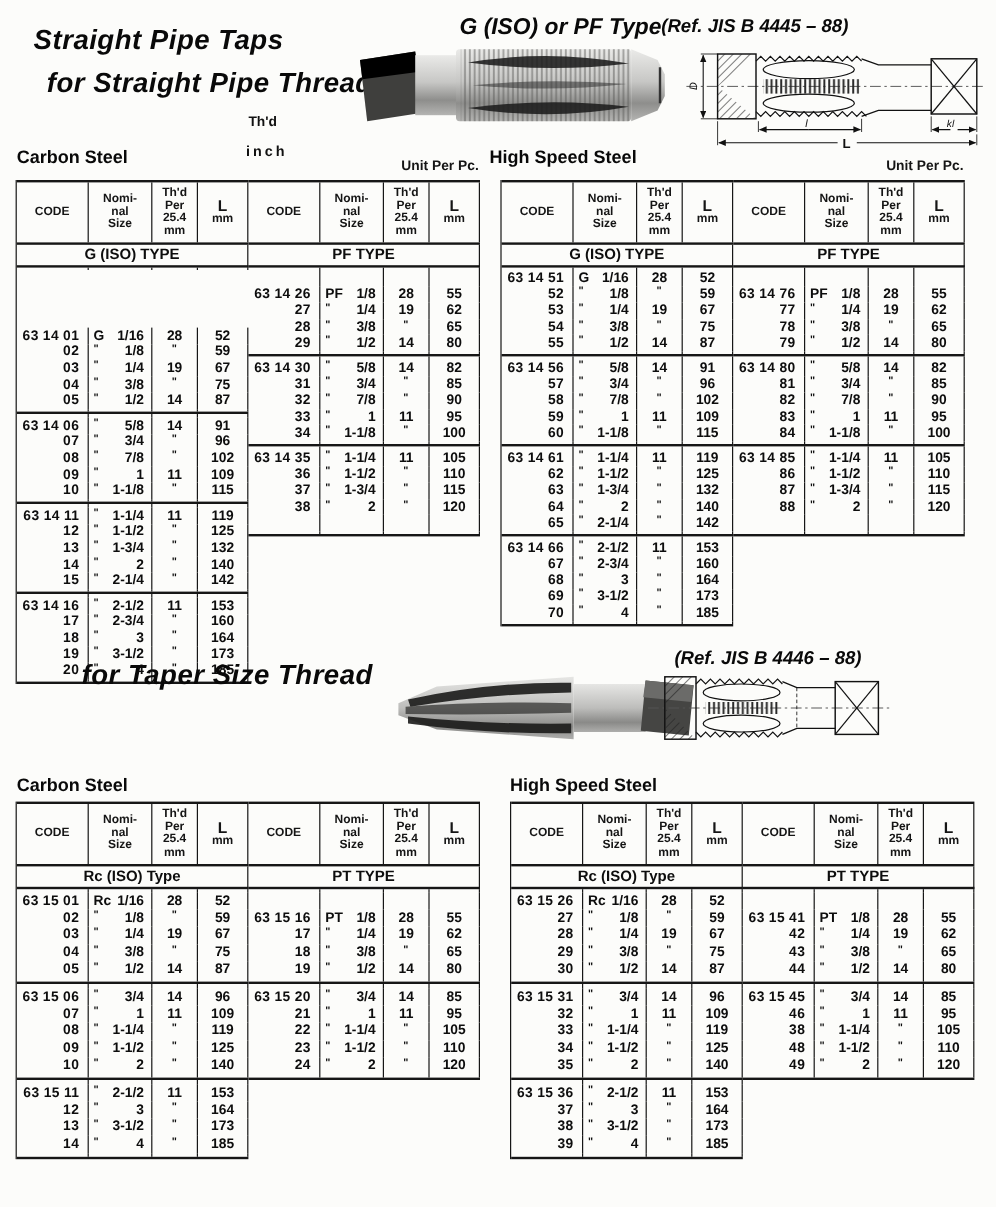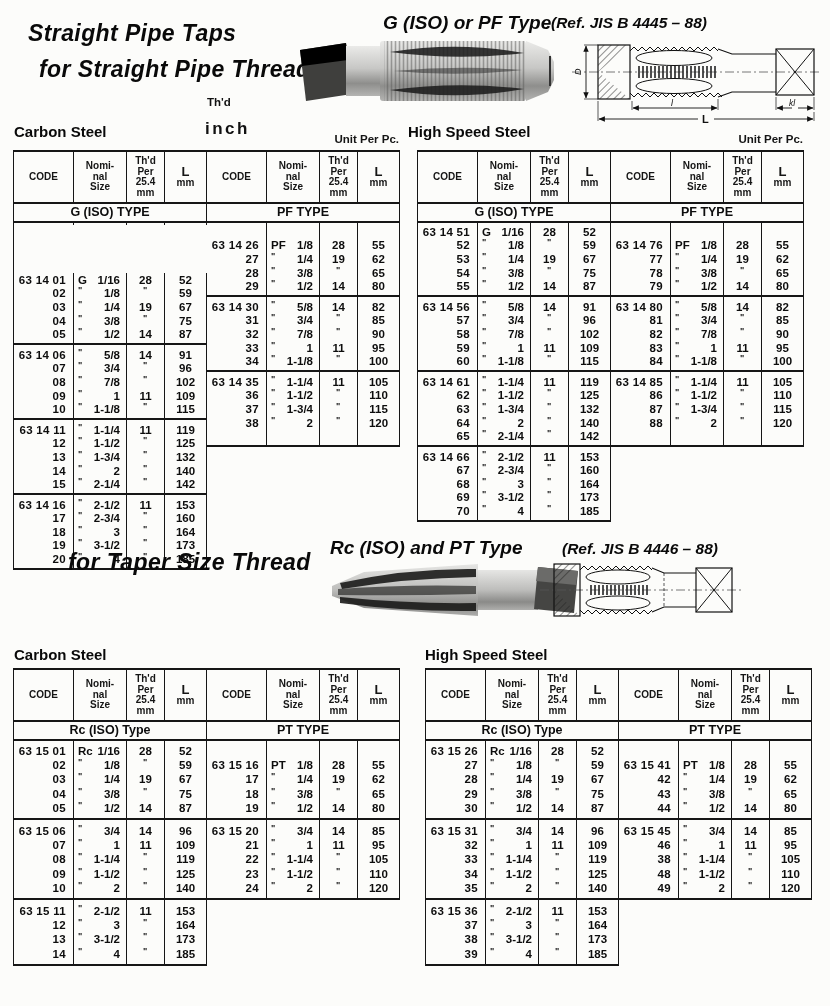--- a/index.html
+++ b/index.html
@@ -6,21 +6,21 @@
   #canvas{position:relative;width:830px;height:1006px;background:#fcfcfa;
           font-family:"Liberation Sans",sans-serif;color:#0c0c0c;overflow:hidden;}
   .abs{position:absolute;}
   .title{font-weight:bold;font-style:italic;font-size:23px;letter-spacing:.4px;color:#090909;}
   .title .ln2{margin-left:11px;margin-top:9px;}
   .typelabel{font-weight:bold;font-style:italic;font-size:19px;color:#090909;}
   .reflabel{font-weight:bold;font-style:italic;font-size:15.5px;color:#090909;}
   .steel{font-weight:bold;font-size:15px;color:#090909;}
   .unit{font-weight:bold;font-size:11.5px;text-align:right;color:#151515;}
   .thdnote{font-weight:bold;font-size:11.5px;color:#111;}
-  .thdnote .inch{font-size:17px;letter-spacing:2.5px;margin-top:11px;margin-left:-2px;}
+  .thdnote .inch{font-size:12px;letter-spacing:2.5px;margin-top:11px;margin-left:-2px;}
 
   
   .ttable{position:absolute;display:flex;align-items:flex-start;}
   .half{box-sizing:border-box;width:193px;background:transparent;}
   .half.h0{width:194px;border-left:1px solid #161616;}
   .hdrrow{display:flex;height:54px;border-top:2px solid #161616;border-bottom:2px solid #161616;box-sizing:border-box;}
   .hcell{box-sizing:border-box;border-right:1px solid #161616;display:flex;flex-direction:column;
          justify-content:center;align-items:center;text-align:center;}
   .hl{font-size:10px;font-weight:bold;line-height:10.5px;color:#151515;}
   .hl.big{font-size:13px;line-height:12px;}
@@ -1178,21 +1178,20 @@
             <div class="c w-len"></div>
           </div>
         </div>
       </div>
     </div>
 
   <div class="abs title" style="left:57px;top:540px;">
     <div class="ln2">for Taper Size Thread</div>
   </div>
 
-  <div class="abs typelabel" style="left:330px;top:537px;">Rc (ISO) and PT Type</div>
   <div class="abs reflabel" style="left:562px;top:540px;">(Ref. JIS B 4446 – 88)</div>
 
   <svg class="abs" style="left:328px;top:556px;" width="252" height="68" viewBox="0 0 252 68">
     <defs>
       <linearGradient id="pg2" x1="0" y1="0" x2="0" y2="1">
         <stop offset="0" stop-color="#e6e6e4"></stop>
           <stop offset="0.5" stop-color="#bdbdbb"></stop>
         <stop offset="0.8" stop-color="#8a8a88"></stop>
           <stop offset="1" stop-color="#aeaeac"></stop>
       </linearGradient>

